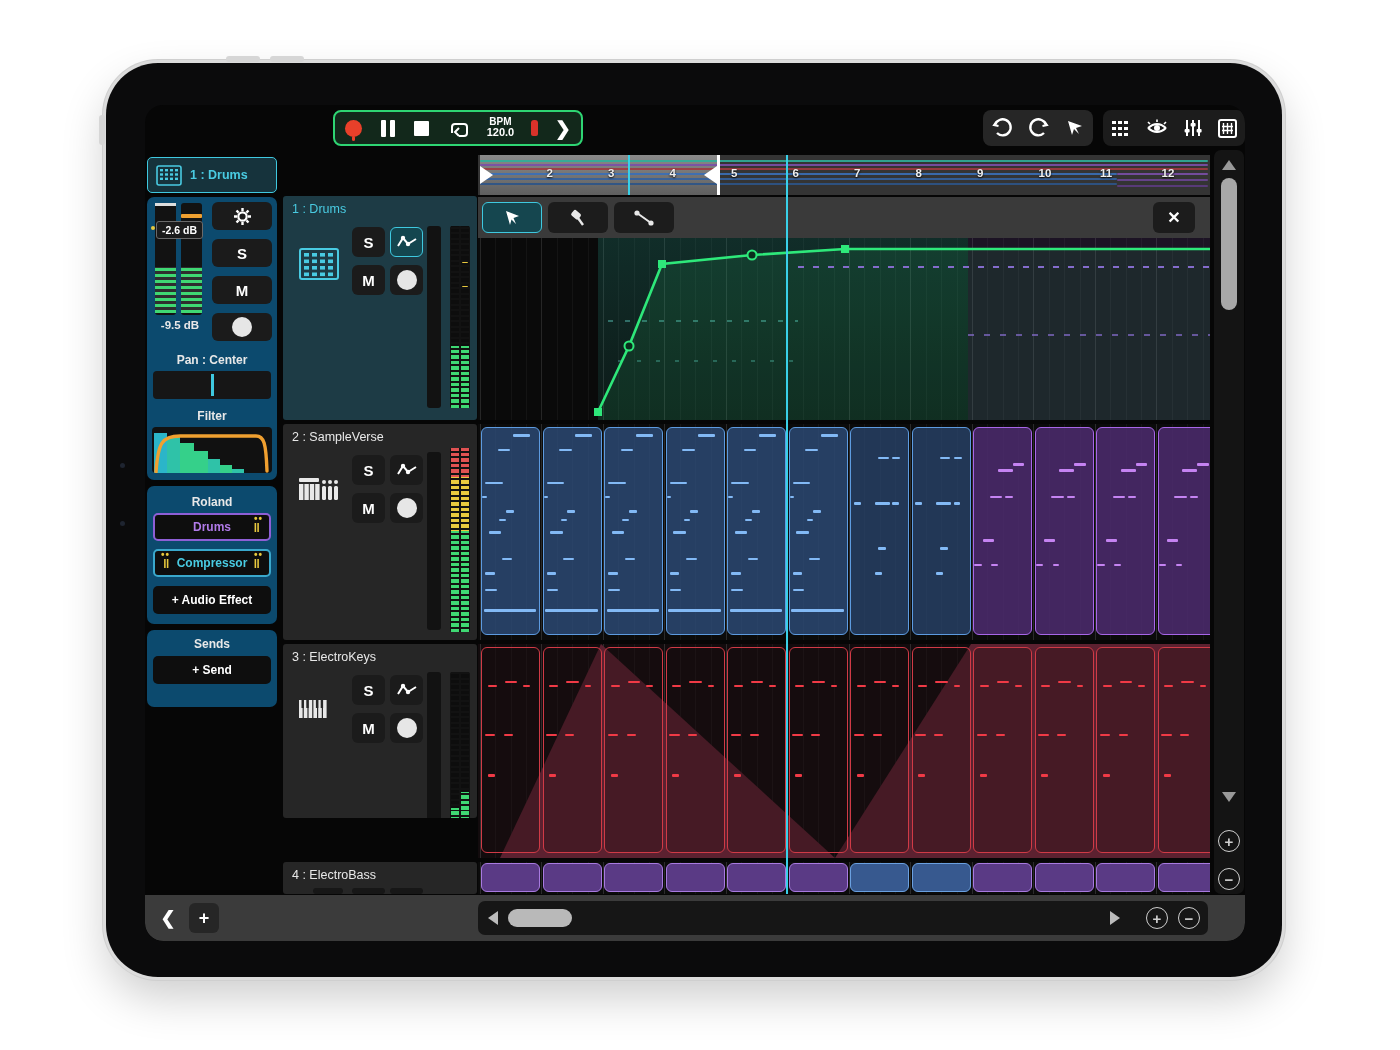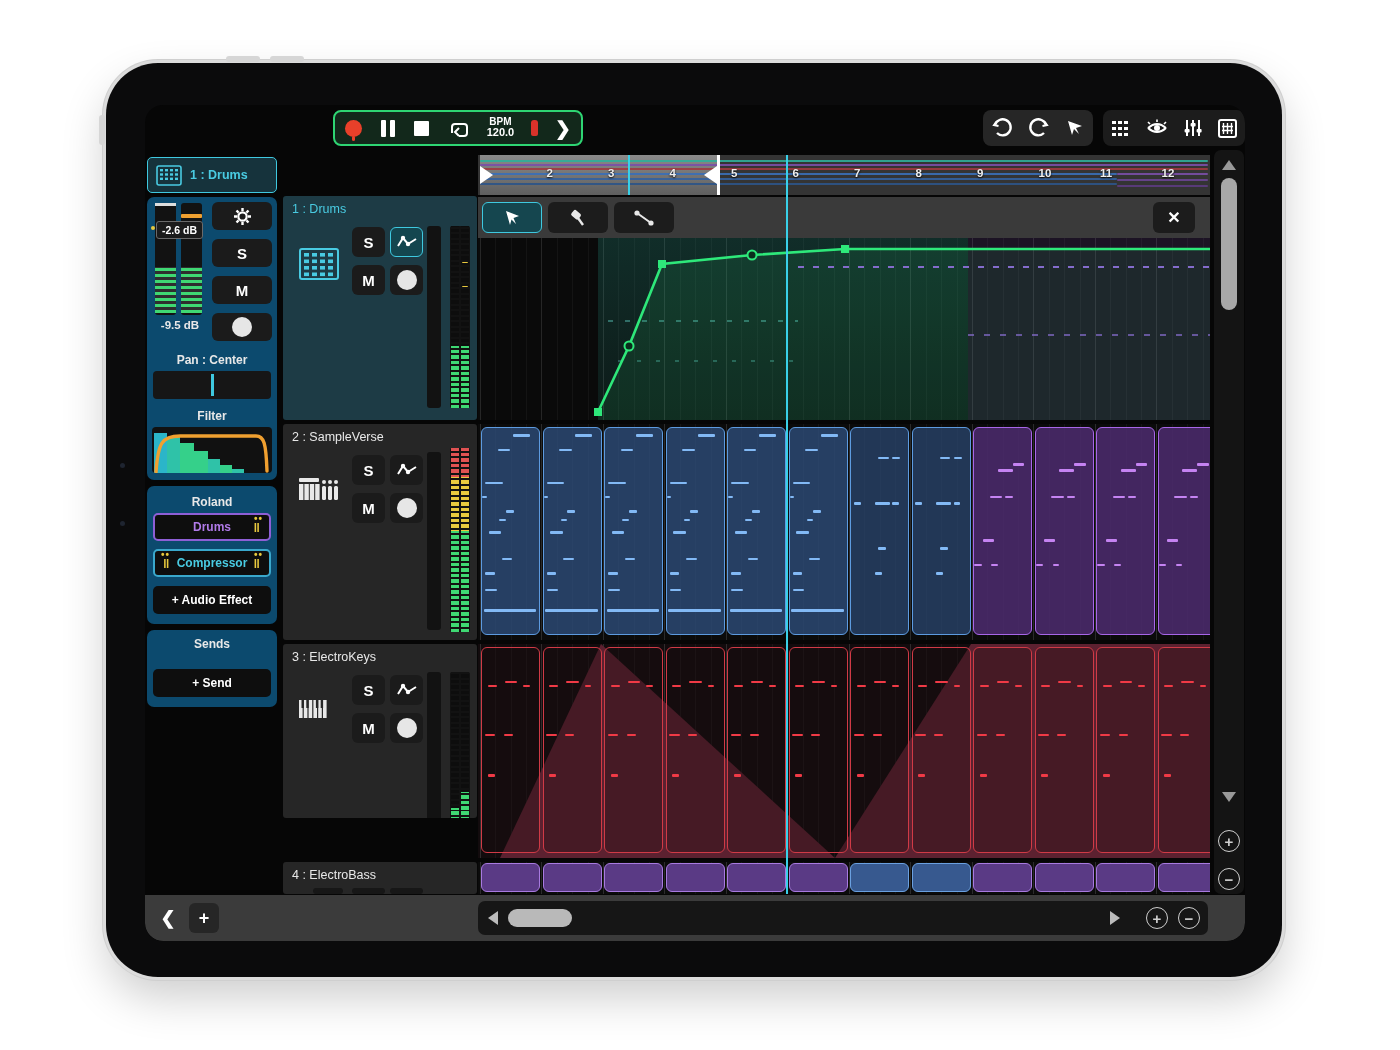--- a/index.html
+++ b/index.html
@@ -329,21 +329,21 @@
       <span class="pp" style="left:6px; top:-2px;">••</span>
       <span class="pp" style="left:8px; top:5px; font-size:13px;">‖</span>
       <span class="pp" style="right:6px; top:-2px;">••</span>
       <span class="pp" style="right:8px; top:5px; font-size:13px;">‖</span>
     </div>
     <div class="dk-btn" style="top:100px;">+ Audio Effect</div>
   </div>
 
   <div class="panel" style="top:525px; height:77px;">
     <div class="panel-label" style="margin-top:7px;">Sends</div>
-    <div class="dk-btn" style="top:39px;">+ Send</div>
+    <div class="dk-btn" style="top:26px;">+ Send</div>
   </div>
 
   <div class="row-hdr sel" style="top:91px; height:224px;">
     <div class="row-name">1 : Drums</div>
     <svg class="abs" style="left:16px; top:52px;" width="40" height="32" viewBox="0 0 40 32">
       <rect x="1" y="1" width="38" height="30" rx="2" fill="none" stroke="#49cbe2" stroke-width="2"></rect>
       <g fill="#49cbe2">
           <rect x="5" y="5" width="5" height="3.6"></rect>
           <rect x="13" y="5" width="5" height="3.6"></rect>
           <rect x="21" y="5" width="5" height="3.6"></rect>

